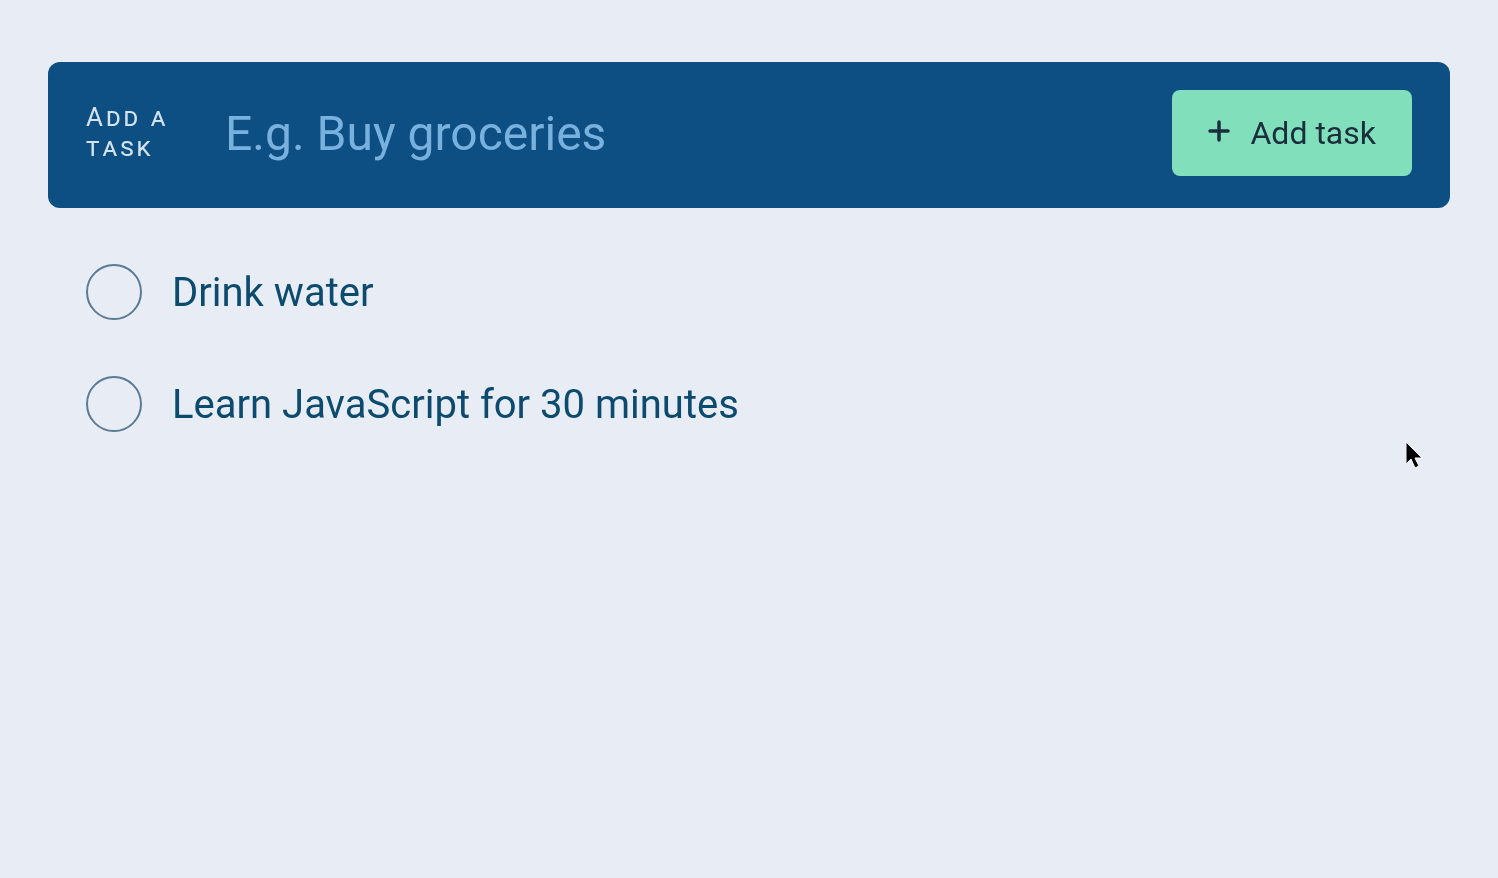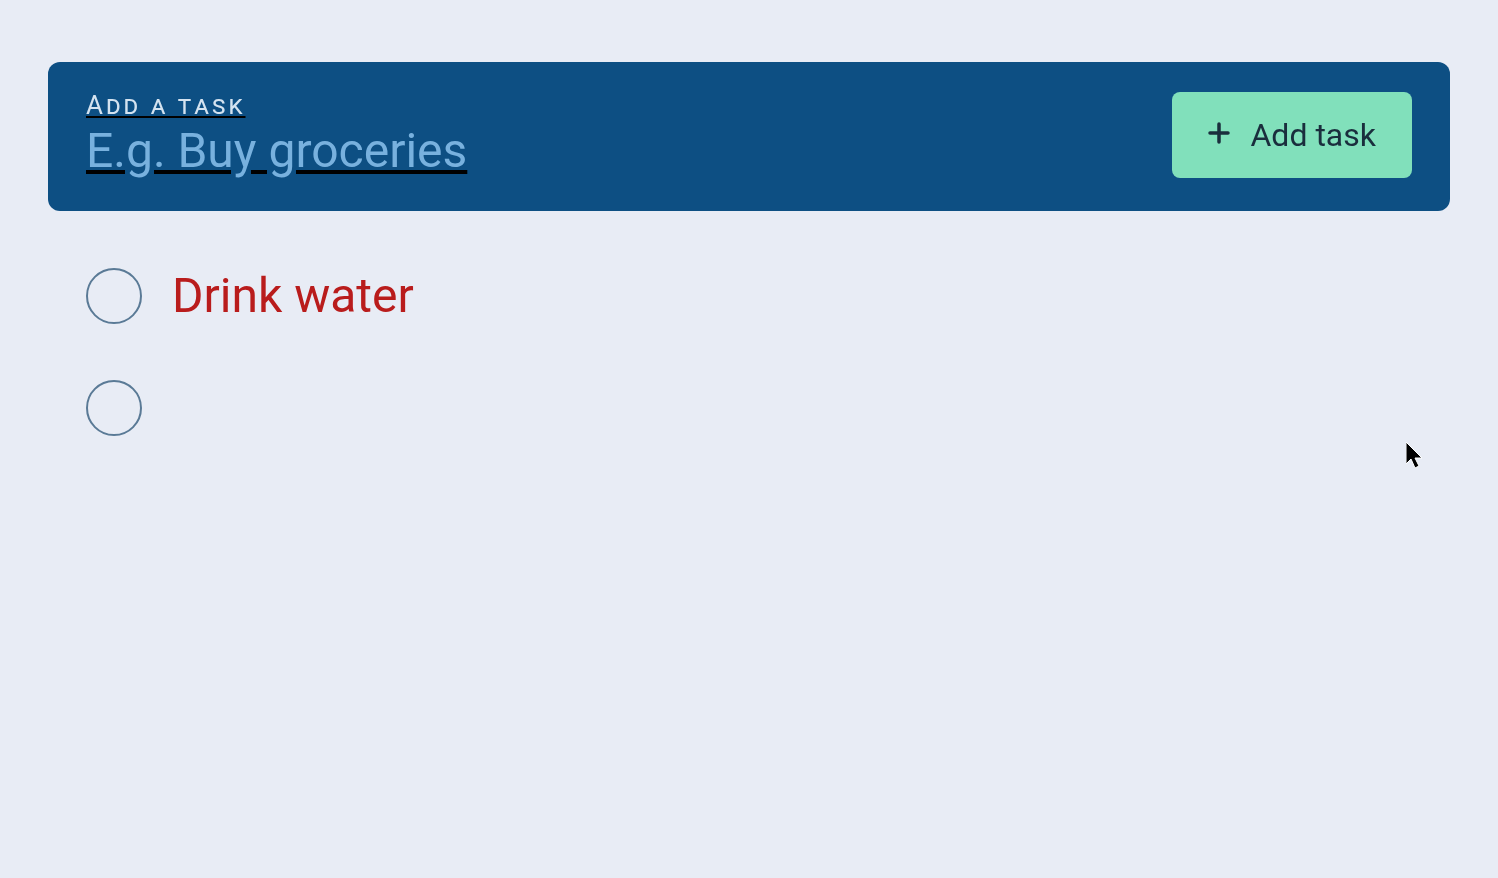--- a/index.html
+++ b/index.html
@@ -26,22 +26,21 @@
       border-radius: 12px;
       padding: 28px 38px 32px 38px;
       display: flex;
       justify-content: space-between;
       align-items: center;
     }
 
     .input-area {
       flex: 1;
       display: flex;
-      flex-direction: column;
-      text-decoration: underline;
+      flex-direction: row;
     }
 
     .input-label {
       color: #d4e3f0;
       font-size: 26px;
       letter-spacing: 3px;
       font-variant: small-caps;
       font-weight: 400;
       margin-bottom: 2px;
     }
@@ -98,22 +97,22 @@
     .checkbox-circle {
       width: 56px;
       height: 56px;
       border: 2px solid #5a7a96;
       border-radius: 50%;
       cursor: pointer;
       flex-shrink: 0;
     }
 
     .task-text {
-      font-size: 48px;
-      color: #b91c1c;
+      font-size: 40px;
+      color: #0c4a6e;
       font-weight: 400;
     }
 
     .cursor {
       position: absolute;
       top: 442px;
       left: 1406px;
       pointer-events: none;
     }
 
@@ -141,20 +140,21 @@
     </button>
   </div>
 
   <div class="task-list">
     <div class="task-item">
       <div class="checkbox-circle"></div>
       <span class="task-text">Drink water</span>
     </div>
     <div class="task-item">
       <div class="checkbox-circle"></div>
+      <span class="task-text">Learn JavaScript for 30 minutes</span>
     </div>
   </div>
 </div>
 
 <div class="cursor">
   <svg viewBox="0 0 20 28">
     <path d="M0 0 L0 22 L5 17 L9 26 L13 24 L9 16 L16 16 Z" fill="#000000" stroke="#ffffff" stroke-width="1"></path>
   </svg>
 </div>
 

